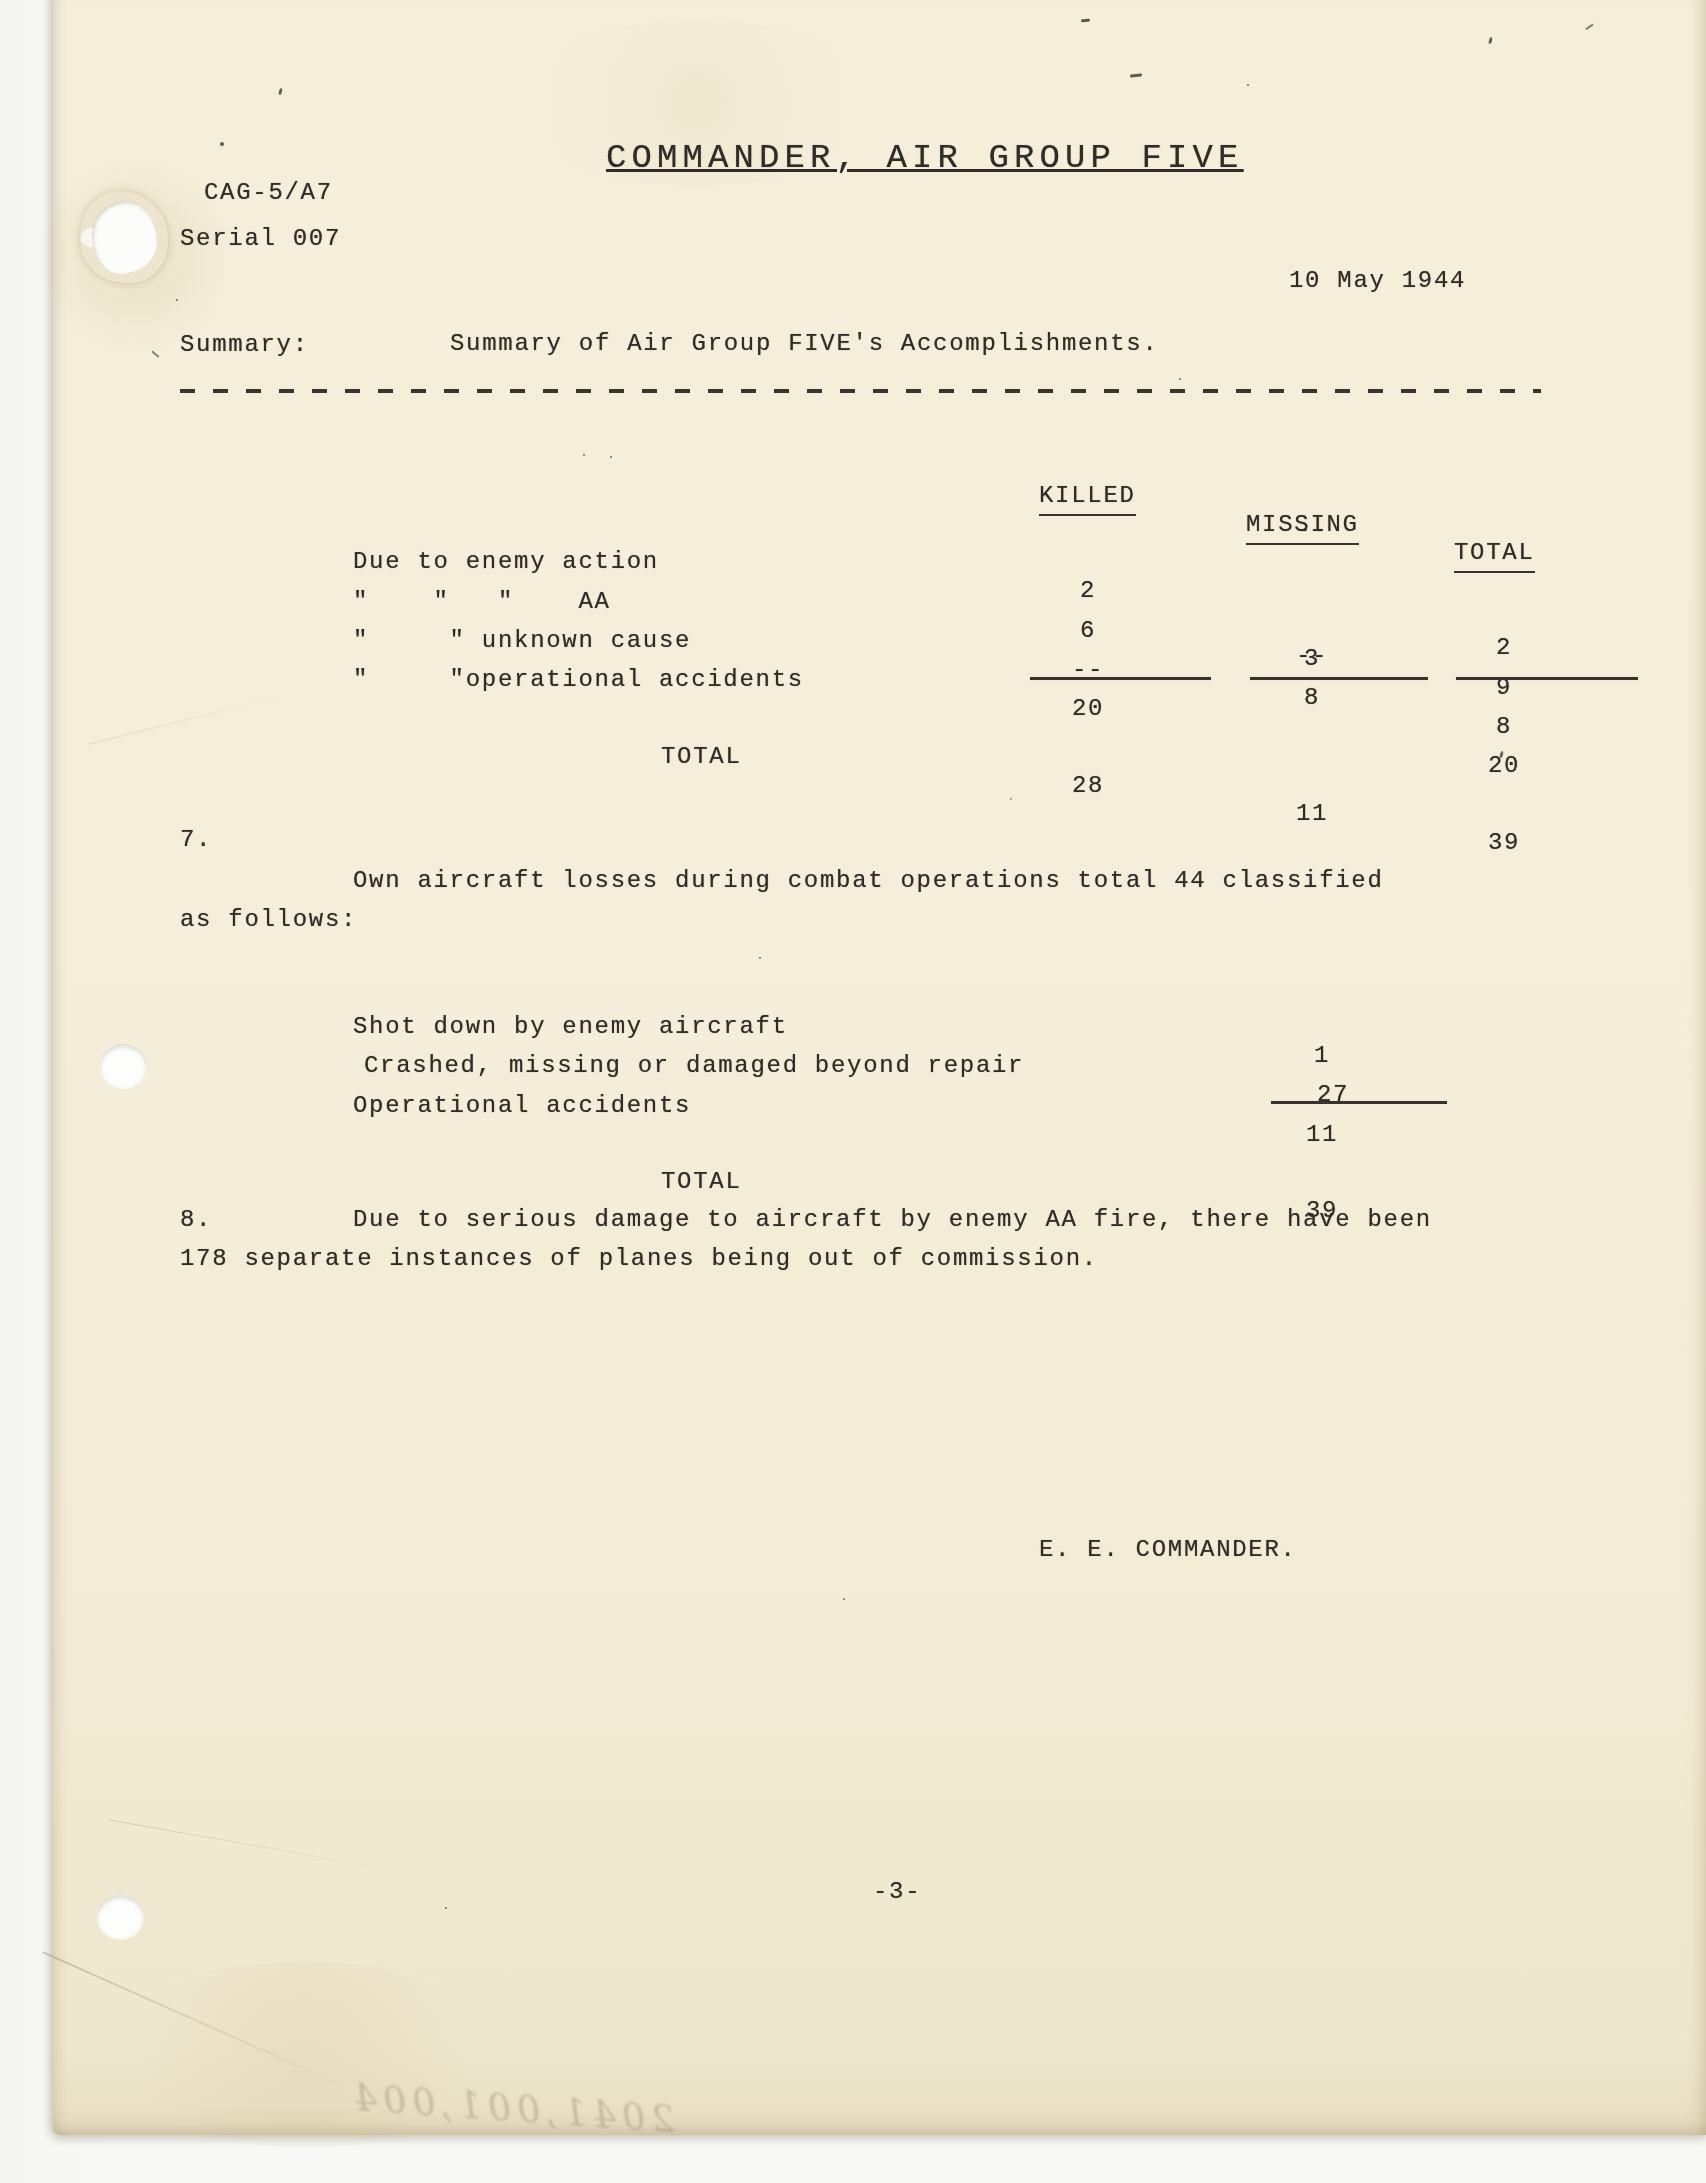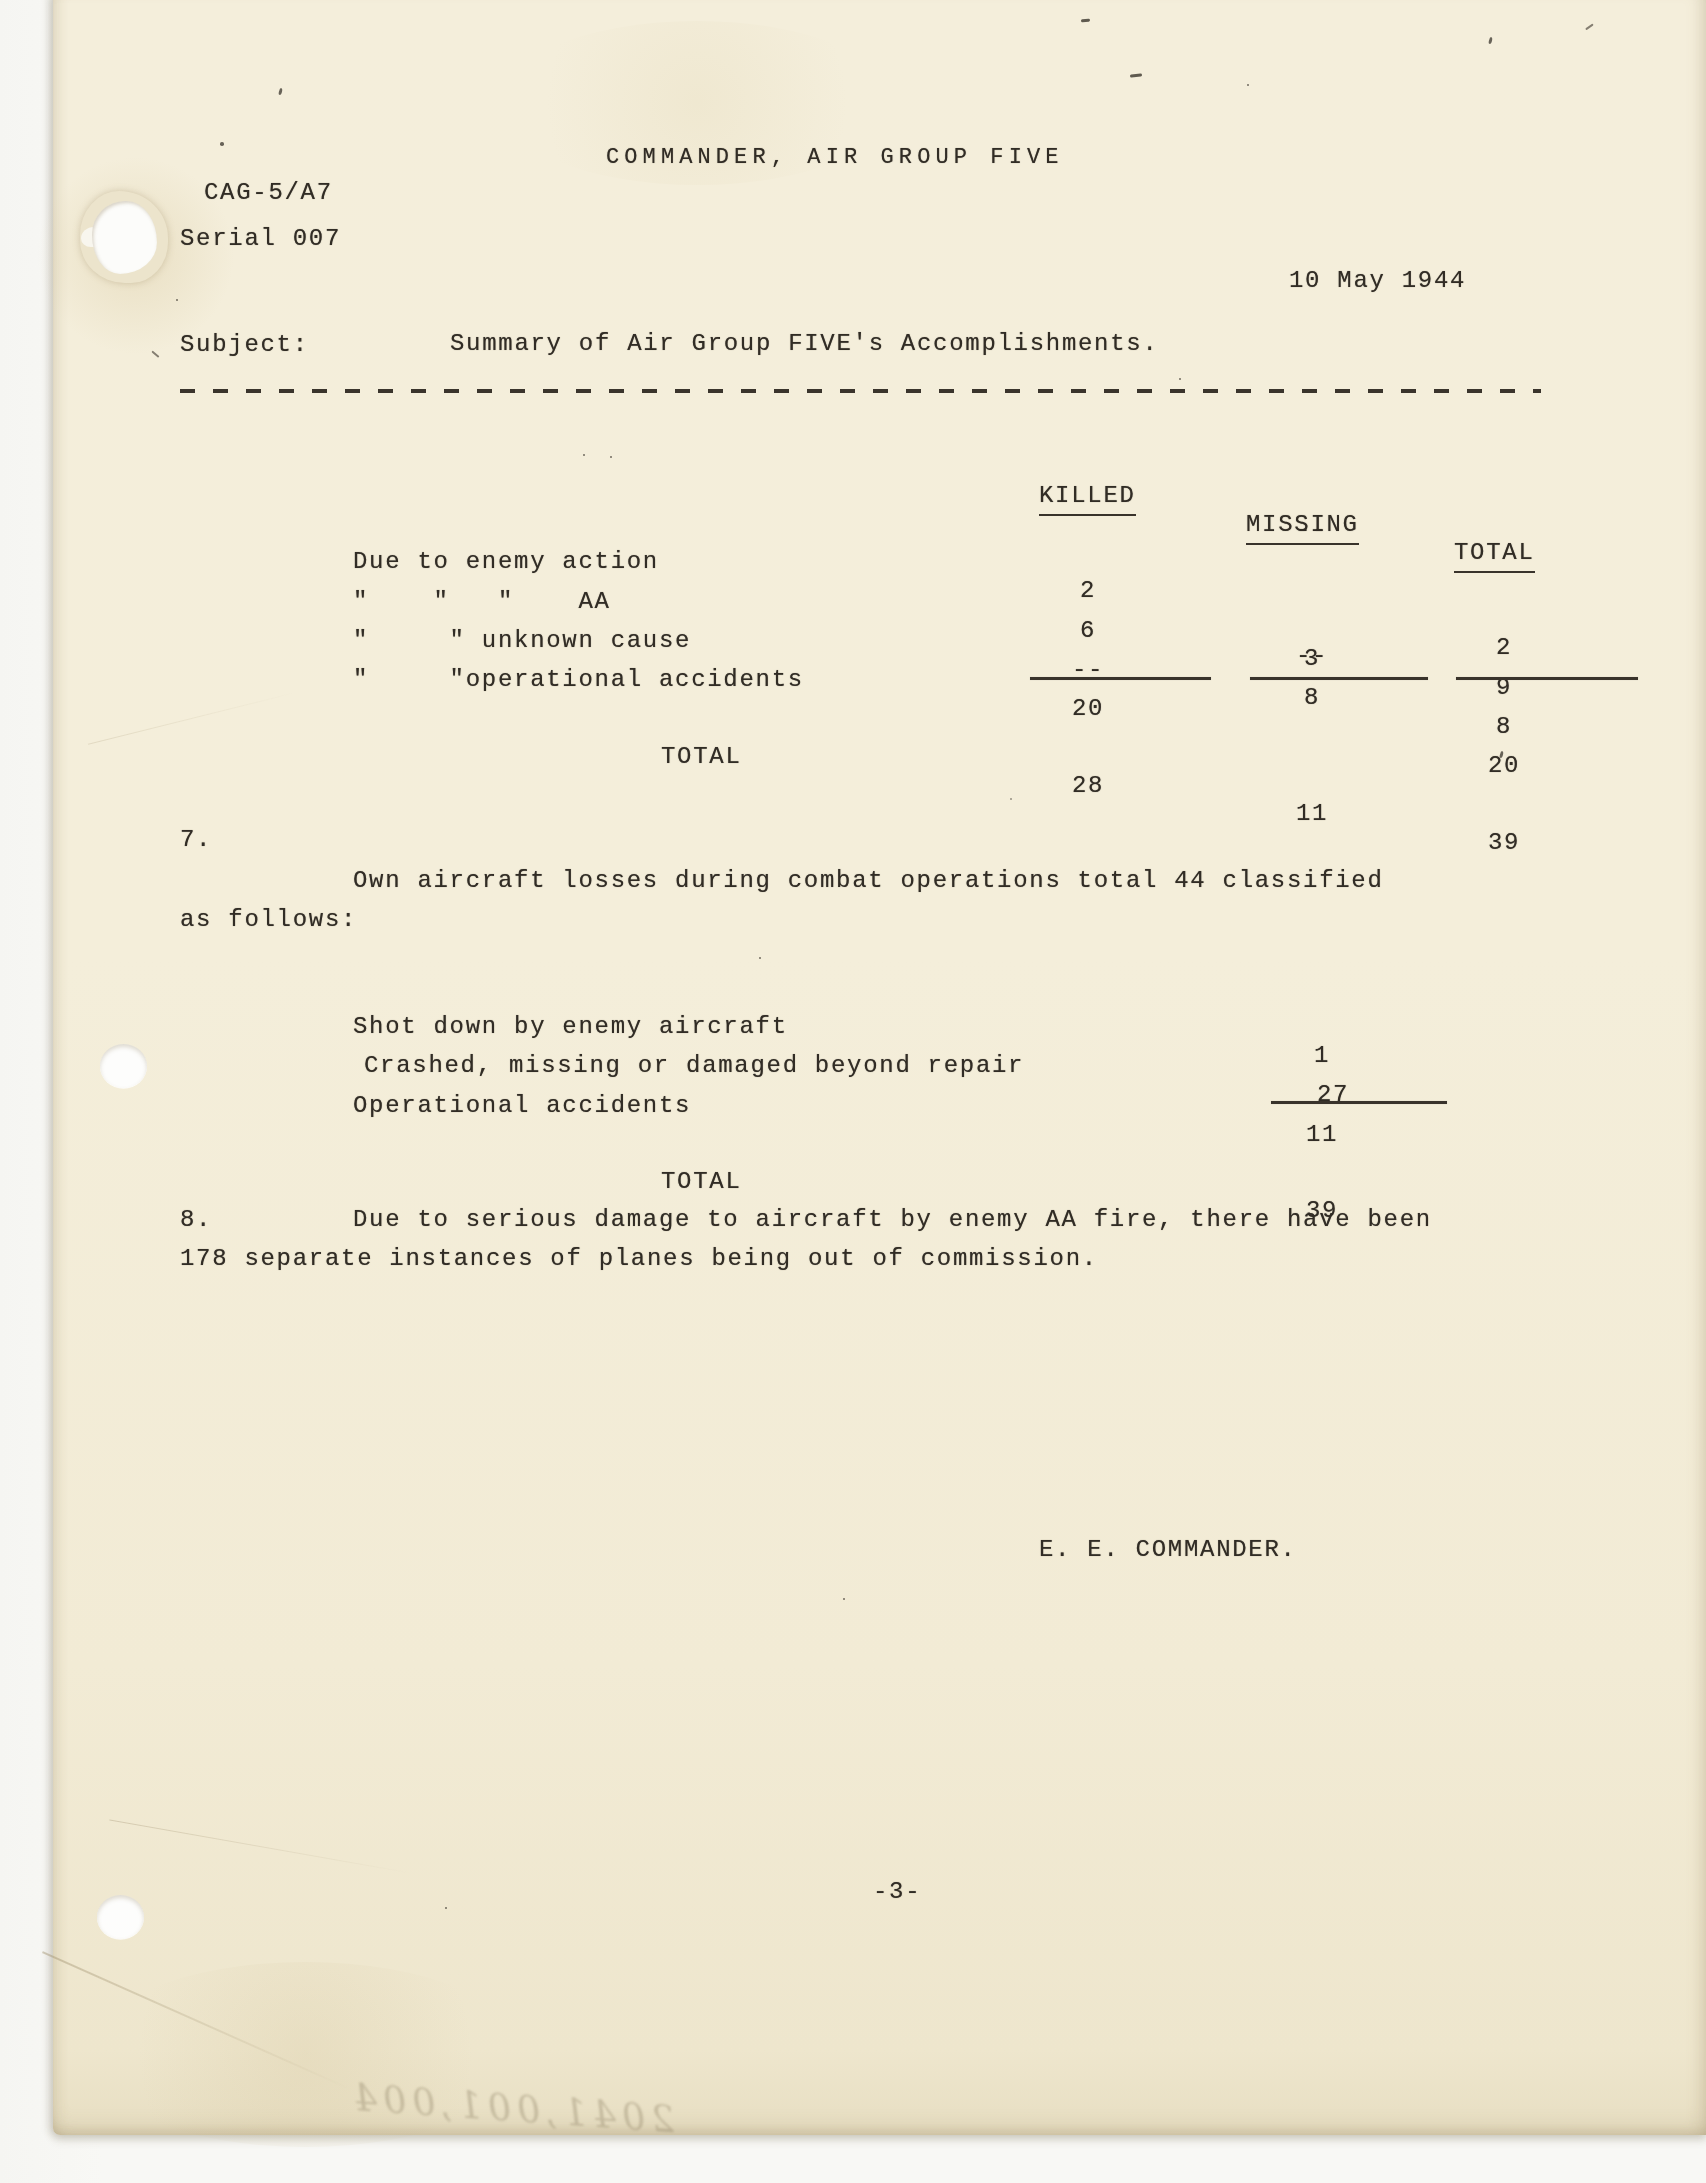--- a/index.html
+++ b/index.html
@@ -1,20 +1,20 @@
 <!DOCTYPE html>
 <html style="font-size:11.4px"><head>
 <meta charset="utf-8">
 <style>
   html,body{margin:0;padding:0;background:#f7f7f4;}
   .scan{position:relative;width:1706px;height:2183px;overflow:hidden;background:linear-gradient(90deg,#f5f5f2 0%,#f8f8f5 6%,#f8f8f5 100%);font-family:"Liberation Mono","DejaVu Sans Mono",monospace;}
   .paper{position:absolute;left:53px;top:-8.5px;width:1654px;height:2143px;background:linear-gradient(180deg,#f4eedb 0%,#f4eeda 45%,#f2ebd5 78%,#eee6cd 96%,#e7dec2 100%);border-radius:2.1px 0 0 7.1px;box-shadow:-3.6px 0 8.5px rgba(90,80,50,0.18),0 4.3px 10px rgba(90,80,50,0.20),inset 7.1px 0 17px -10px rgba(120,100,60,0.28),inset -10px 0 21.3px -11.4px rgba(120,100,60,0.33),inset 0 -11.4px 24px -11.4px rgba(120,100,60,0.30);}
   .stain{position:absolute;border-radius:50%;pointer-events:none;}
   .ln{position:absolute;font-size:24px;letter-spacing:1.7px;line-height:28.4px;color:#312c25;white-space:pre;text-shadow:0 0 0.9px rgba(49,44,37,0.58);}
-  .title{font-size:22px;letter-spacing:5.1px;}
+  .title{font-size:34px;letter-spacing:5.1px;text-decoration:underline;}
   .cell{position:absolute;text-align:center;}
   .c-killed{left:1029px;width:118px;}
   .c-missing{left:1253px;width:118px;}
   .c-total{left:1445px;width:118px;}
   .hdr{position:absolute;border-bottom:2.8px solid #39332b;padding-bottom:3.6px;}
   .rule{position:absolute;height:2.8px;background:#39332b;box-shadow:0 0 0.7px rgba(49,44,37,0.5);}
   .dashline{position:absolute;left:180px;top:389px;width:1361px;height:4.3px;background:repeating-linear-gradient(90deg,#3a342c 0px,#3a342c 15px,rgba(0,0,0,0) 15px,rgba(0,0,0,0) 33px);}
   .v7{position:absolute;left:1295px;width:54px;text-align:center;}
   .tear-ring{position:absolute;left:80px;top:191px;width:88px;height:92px;background:#ece4cc;border-radius:48% 60% 45% 55%/52% 55% 48% 50%;box-shadow:0 0 7.1px rgba(150,130,90,0.35);}
   .tear-hole{position:absolute;left:92px;top:201px;width:65px;height:73px;background:#fcfcfa;border-radius:52% 48% 58% 44%/46% 58% 44% 54%;box-shadow:inset 1.4px 2.1px 3.6px rgba(140,120,80,0.30);}
@@ -47,21 +47,21 @@
 
   <div class="crease" style="left:28.4px;top:2019px;width:334px;height:2.1px;background:linear-gradient(90deg,rgba(160,145,110,0.45),rgba(160,145,110,0));transform:rotate(24deg);filter:blur(0.7px);"></div>
   <div class="crease" style="left:107px;top:1846px;width:306px;height:1.4px;background:linear-gradient(90deg,rgba(165,150,118,0.38),rgba(165,150,118,0));transform:rotate(10deg);filter:blur(0.7px);"></div>
   <div class="crease" style="left:85px;top:718px;width:213px;height:1.4px;background:linear-gradient(90deg,rgba(170,155,120,0.25),rgba(170,155,120,0));transform:rotate(-14deg);filter:blur(0.7px);"></div>
 
   <div class="ln title" style="left:606px;top:144px;">COMMANDER, AIR GROUP FIVE</div>
   <div class="ln" style="left:180px;top:179px;margin-left:24px;">CAG-5/A7</div>
   <div class="ln" style="left:180px;top:225px;">Serial 007</div>
   <div class="ln" style="left:1289px;top:267px;">10 May 1944</div>
 
-  <div class="ln" style="left:180px;top:331px;">Subject:</div>
+  <div class="ln" style="left:180px;top:331px;">Summary:</div>
   <div class="ln" style="left:450px;top:330px;">Summary of Air Group FIVE's Accomplishments.</div>
   <div class="dashline"></div>
 
   <div class="ln" style="left:0;top:454px;width:1706px;height:33px;">
     <span class="hdr" style="left:1039px;">KILLED</span>
     <span class="hdr" style="left:1246px;">MISSING</span>
     <span class="hdr" style="left:1454px;">TOTAL</span>
   </div>
 
   <div class="ln" style="left:0;top:520px;width:1706px;height:30px;">

